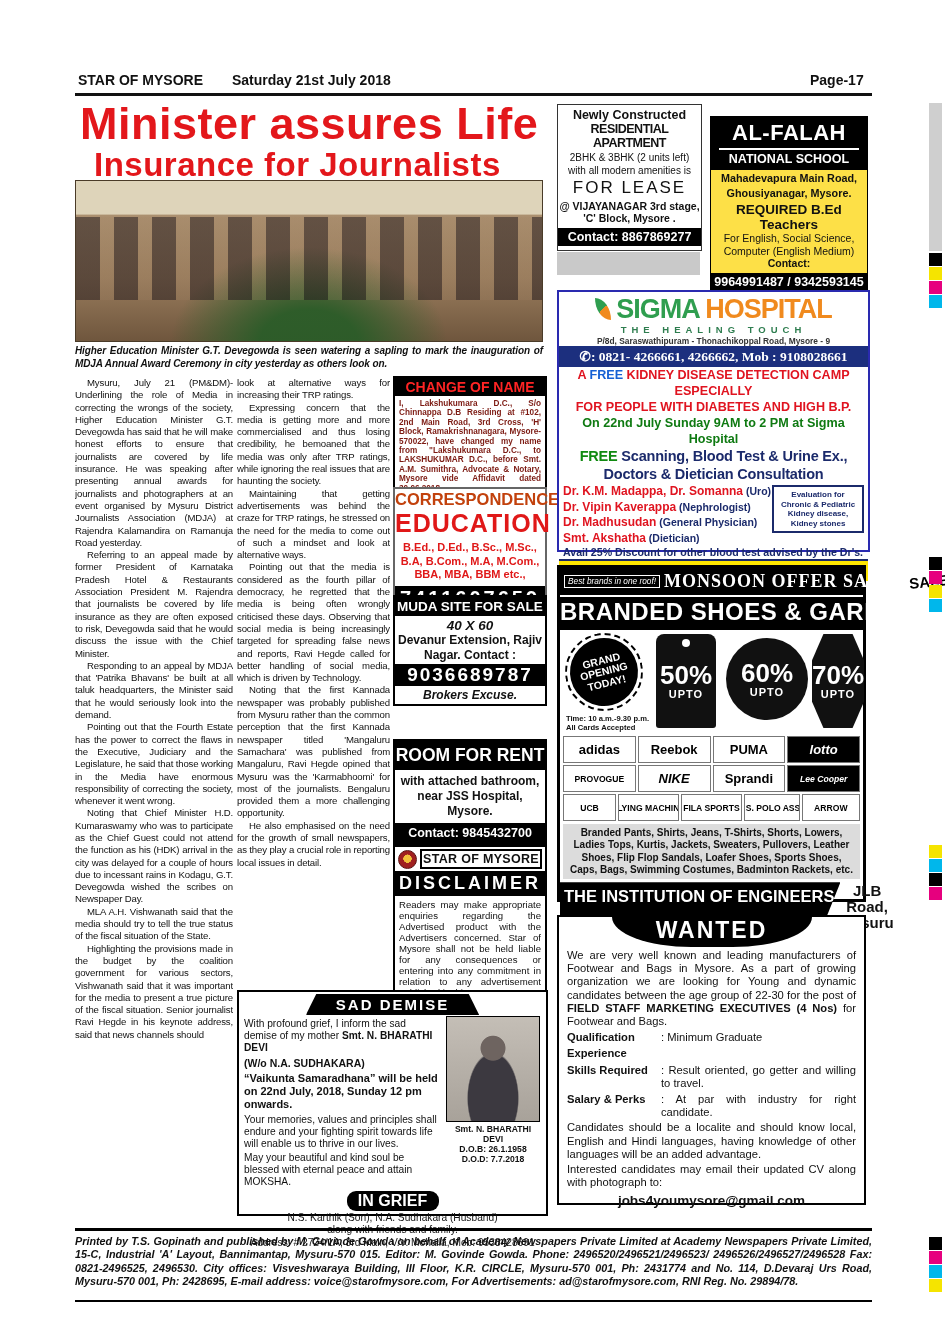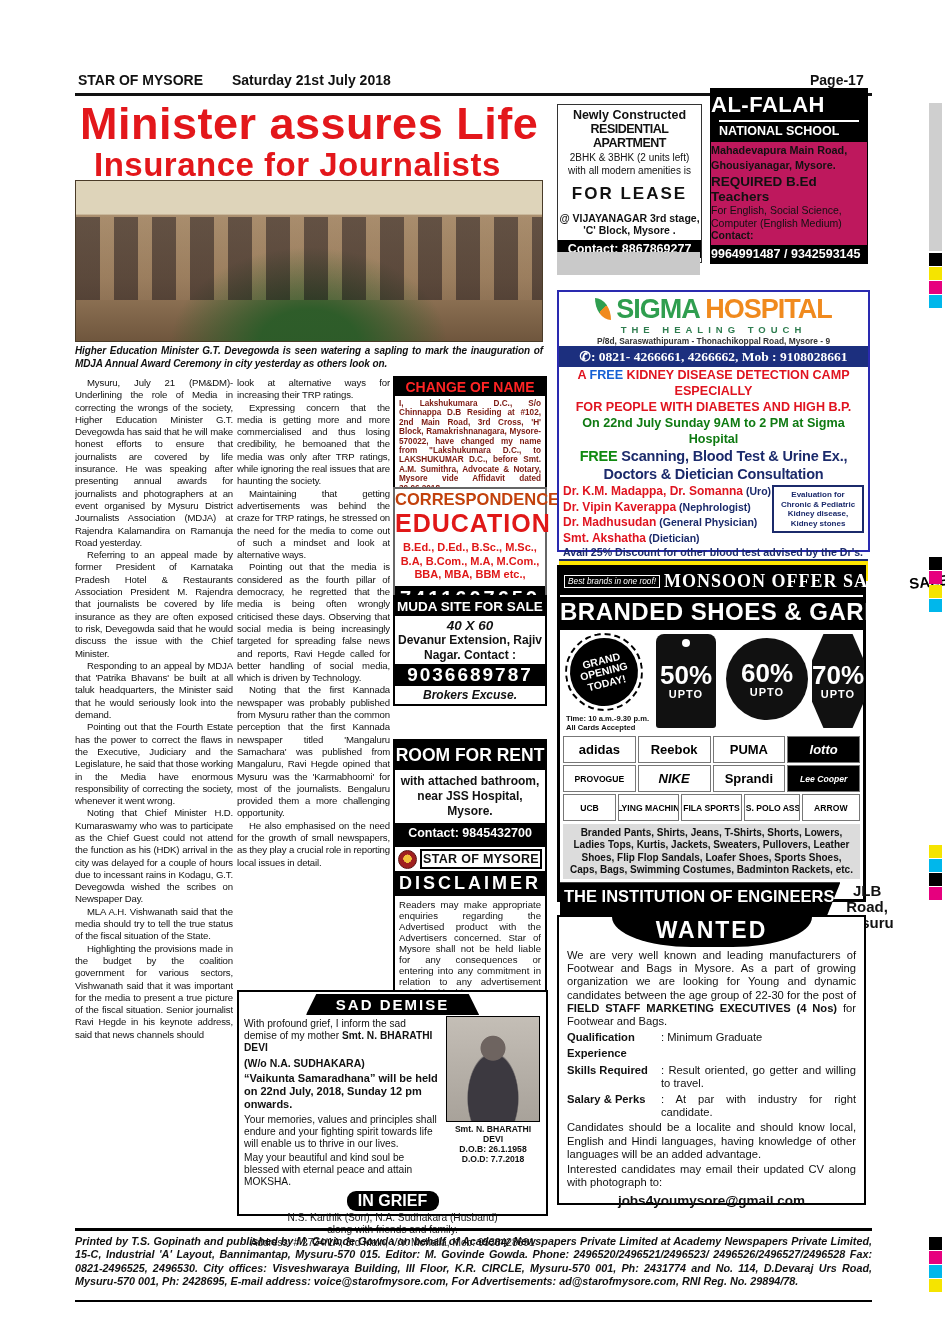--- a/index.html
+++ b/index.html
@@ -83,26 +83,26 @@
   .ob-dob{font-weight:bold;font-size:8.6px;}
   .in-grief{background:#000;color:#fff;border-radius:9px;width:92px;margin:1px auto;text-align:center;font-weight:bold;font-size:16px;padding:1px 0;}
   .ob-grief{text-align:center;font-size:10.2px;line-height:12px;}
   .ob-address{text-align:center;font-size:10.2px;margin-top:1px;}
 
   
   #ad-apartment{left:557px;top:104px;width:143px;border:1px solid #333;text-align:center;background:#fff;padding-bottom:4px;}
   .ap-l1{font-weight:bold;font-size:12.5px;margin-top:3px;}
   .ap-l2{font-weight:bold;font-size:12.5px;letter-spacing:-.5px;}
   .ap-l3{font-size:10px;margin-top:2px;}
-  .ap-lease{font-weight:bold;font-size:17px;letter-spacing:2px;margin:8px 0;}
+  .ap-lease{font-weight:normal;font-size:17px;letter-spacing:2px;margin:2px 0;}
   .ap-l4{font-weight:bold;font-size:10.5px;}
   .ap-contact{background:#000;color:#fff;font-weight:bold;font-size:12.5px;margin-top:4px;padding:2px 0;}
   #ad-apartment-strip{left:557px;top:252px;width:143px;height:23px;background:#c9c9c9;}
 
-  #ad-alfalah{left:710px;top:88px;width:156px;border:1px solid #000;text-align:left;background:#be185d;}
+  #ad-alfalah{left:710px;top:116px;width:156px;border:1px solid #000;text-align:center;background:#fde047;}
   .af-head{background:#000;color:#fff;padding:3px 0 4px;}
   .af-name{font-size:22px;font-weight:bold;letter-spacing:.5px;}
   .af-sub{font-size:12.5px;font-weight:bold;border-top:2px solid #fff;margin:2px 8px 0;padding-top:2px;}
   .af-line{font-weight:bold;font-size:10.8px;line-height:13px;margin-top:2px;}
   .af-req{font-weight:bold;font-size:13.5px;margin-top:2px;}
   .af-body{font-size:10.5px;line-height:12.5px;}
   .af-phone{background:#000;color:#fff;font-weight:bold;font-size:12.5px;margin-top:3px;padding:2px 0;}
 
   #ad-sigma{left:557px;top:290px;width:309px;height:258px;border:2px solid #2a2ab0;background:#fff;}
   .sig-logo-row{display:flex;align-items:center;justify-content:center;gap:5px;height:30px;margin-top:2px;}

